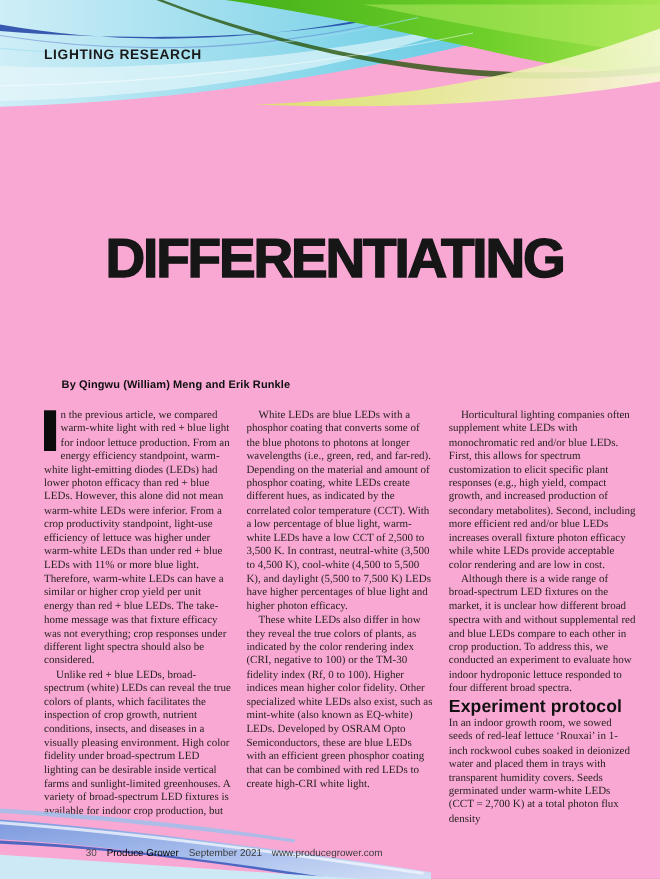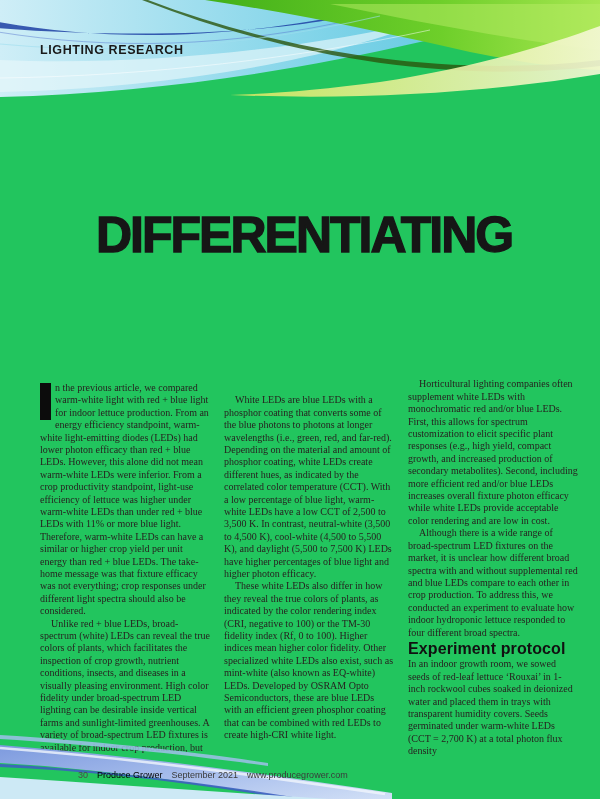--- a/index.html
+++ b/index.html
@@ -1,17 +1,17 @@
 <!DOCTYPE html>
 <html><head>
 <meta charset="utf-8">
 <style>
   html,body{margin:0;padding:0;background:#888;}
   .page{
-    position:relative;width:600px;height:799px;background:#22c55e;
+    position:relative;width:600px;height:799px;background:#f9a8d4;
     overflow:hidden;font-family:"Liberation Sans",sans-serif;
   }
   
   .banner-wrap{position:absolute;top:0;left:0;width:600px;height:106px;}
   .kicker{
     position:absolute;top:43px;left:40px;
     font-size:12.5px;font-weight:bold;letter-spacing:.6px;color:#1a1a1a;z-index:3;
   }
   
   .title{
@@ -25,21 +25,21 @@
     position:absolute;left:55px;top:320px;width:500px;
     font-size:12px;color:#3d3d3d;letter-spacing:.2px;
   }
   .byline{
     position:absolute;left:56px;top:345px;
     font-size:10px;font-weight:bold;color:#101010;letter-spacing:.1px;
   }
   
   .article{
     position:absolute;left:40px;top:372px;width:538px;height:392px;
-    display:flex;gap:14px;align-items:center;
+    display:flex;gap:14px;
   }
   .col{
     width:170px;flex:0 0 170px;
     font-family:"Liberation Serif",serif;font-size:10px;line-height:12.4px;
     color:#272320;text-align:left;
   }
   .col p{margin:0;}
   .col p.indent{text-indent:11px;}
   .dropcap{
     float:left;width:11px;height:37px;background:#0c0c0c;
@@ -94,20 +94,21 @@
       <path d="M0,78 C150,76 300,58 430,30" stroke="#ffffff" stroke-width="1" fill="none" opacity=".5"></path>
       <path d="M0,44 C130,56 260,44 380,16" stroke="#9fdeee" stroke-width="1.2" fill="none" opacity=".6"></path>
     </svg>
     <div class="kicker">LIGHTING RESEARCH</div>
   </div>
 
   <div class="title">
     <div class="title-l1">DIFFERENTIATING</div>
   </div>
 
+  <div class="byline">By Qingwu (William) Meng and Erik Runkle</div>
 
   <div class="article">
     <div class="col">
       <p>
         <span class="dropcap">I</span><span>n the previous article, we compared warm-white light with red + blue light for indoor lettuce production. From an energy efficiency standpoint, warm-white light-emitting diodes (LEDs) had lower photon efficacy than red + blue LEDs. However, this alone did not mean warm-white LEDs were inferior. From a crop productivity standpoint, light-use efficiency of lettuce was higher under warm-white LEDs than under red + blue LEDs with 11% or more blue light. Therefore, warm-white LEDs can have a similar or higher crop yield per unit energy than red + blue LEDs. The take-home message was that fixture efficacy was not everything; crop responses under different light spectra should also be considered.</span>
       </p>
       <p class="indent">Unlike red + blue LEDs, broad-spectrum (white) LEDs can reveal the true colors of plants, which facilitates the inspection of crop growth, nutrient conditions, insects, and diseases in a visually pleasing environment. High color fidelity under broad-spectrum LED lighting can be desirable inside vertical farms and sunlight-limited greenhouses. A variety of broad-spectrum LED fixtures is available for indoor crop production, but</p>
     </div>
     <div class="col">
       <p class="indent">White LEDs are blue LEDs with a phosphor coating that converts some of the blue photons to photons at longer wavelengths (i.e., green, red, and far-red). Depending on the material and amount of phosphor coating, white LEDs create different hues, as indicated by the correlated color temperature (CCT). With a low percentage of blue light, warm-white LEDs have a low CCT of 2,500 to 3,500 K. In contrast, neutral-white (3,500 to 4,500 K), cool-white (4,500 to 5,500 K), and daylight (5,500 to 7,500 K) LEDs have higher percentages of blue light and higher photon efficacy.</p>

